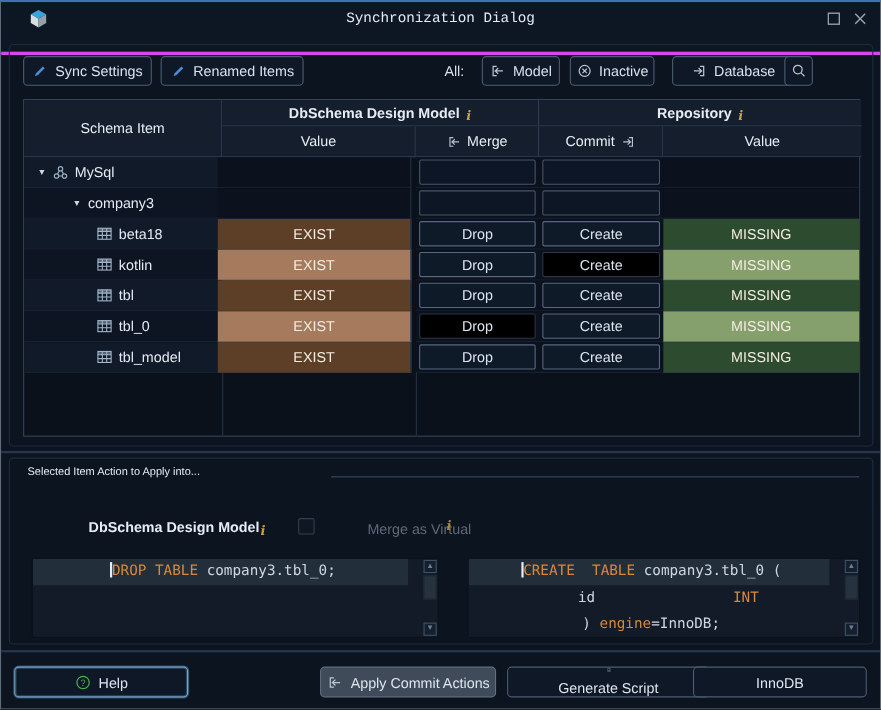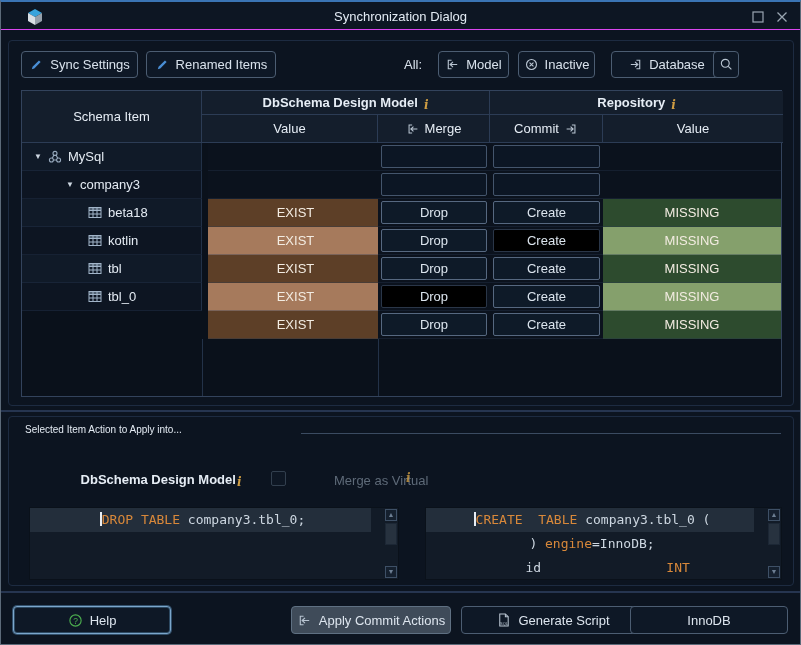--- a/index.html
+++ b/index.html
@@ -6,22 +6,22 @@
   html,body { background:#06090f; }
   body { font-family:"Liberation Sans", sans-serif; }
 
   .win{
     position:relative; width:801px; height:645px; overflow:hidden;
     background:#0c1420; color:#dde5ee;
     border:1px solid #5c6a79; border-top:2px solid #3a74b4;
   }
 
   
-  .titlebar{ position:absolute; left:0; top:0; width:100%; height:28px;
-    background:#0d1623; border-bottom:1px solid #d946ef; }
+  .titlebar{ position:absolute; left:0; top:0; width:100%; height:48px;
+    background:#0d1623; border-bottom:3px solid #d946ef;font-family:Liberation Mono, monospace; }
   .appicon{ position:absolute; left:23px; top:3px; }
   .title{ position:absolute; left:0; top:0; width:100%; height:30px; line-height:30px;
     text-align:center; font-size:13px; color:#e3ebf4; pointer-events:none; }
   .winbtn{ position:absolute; top:6px; width:20px; height:18px; display:flex;
     align-items:center; justify-content:center; color:#9aa6b2; cursor:pointer; }
   .winbtn.max{ right:32px; } .winbtn.close{ right:8px; font-size:14px; }
 
   
   .panel-top{ position:absolute; left:7px; top:38px; width:786px; height:366px;
     border:1px solid #1d2b41; border-radius:4px; }
@@ -57,21 +57,21 @@
   .h-rvalue{ left:581px; top:24px; width:180px; height:28px; border-right:none; }
   .info-i{ font:italic bold 12px "DejaVu Serif", serif; color:var(--info-gold,#cf9d43);
     position:relative; top:2px; margin-left:1px; }
   .info-i.dim{ opacity:.8; }
 
   .rows{ position:absolute; left:0; top:52px; width:759px; }
   .trow{ position:relative; width:759px; height:28px; }
   .cell{ position:absolute; top:0; height:28px; border-bottom:1px solid rgba(40,58,82,.35); }
   .c-name{ left:0; width:180px; border-right:1px solid #223147; display:flex;
     align-items:center; gap:6px; font-size:13px; color:#e4ebf3; }
-  .c-value{ left:186px; width:176px; border-right:1px solid #223147; background:#0b121d; }
+  .c-value{ left:176px; width:176px; border-right:1px solid #223147; background:#0b121d; }
   .c-merge{ left:356px; width:112px; background:#0b121d; }
   .c-commit{ left:468px; width:113px; background:#0b121d; }
   .c-rvalue{ left:581px; width:178px; background:#0b121d; }
   .even .c-name{ background:#101a28; } .odd .c-name{ background:#0d1522; }
   .vtext{ display:block; width:100%; line-height:27px; text-align:center;
     font-size:13px; color:#f3ece2; }
   .kind-table.shade-dark  .c-value{ background:var(--exist-dark); }
   .kind-table.shade-light .c-value{ background:var(--exist-light); }
   .kind-table.shade-dark  .c-rvalue{ background:var(--missing-dark); }
   .kind-table.shade-light .c-rvalue{ background:var(--missing-light); }
@@ -119,21 +119,21 @@
     background:#27323f; border:1px solid #1c2735; cursor:pointer; }
 
   
   .fbtn{ position:absolute; top:604px; height:28px;
     background:#0e1826; border:1px solid #4c5d72; border-radius:4px;
     color:#dde5ee; font-size:13px; font-family:inherit;
     display:flex; align-items:center; justify-content:center; gap:7px; cursor:pointer; }
   .fbtn.help{ left:12px; width:158px; border:1px solid #7ba6cb;
     box-shadow: inset 0 0 0 1px #2d4a63, 0 0 0 1px #32506b; }
   .fbtn.apply{ left:290px; width:160px; background:#3f4b59; border-color:#5f7082; }
-  .fbtn.generate{ left:460px; width:184px; }
+  .fbtn.generate{ left:460px; width:184px;flex-direction:column; }
   .fbtn.close{ left:629px; width:158px; }
 </style>
 </head>
 <body>
 
 <div class="win">
 
   <div class="titlebar">
     <svg class="appicon" width="22" height="24" viewBox="0 0 22 22">
       <polygon points="11,3 18,7 11,11 4,7" fill="#38a3dc"></polygon>
@@ -358,20 +358,31 @@
             <button class="cellbtn pressed">Drop</button>
           </div>
     <div class="cell c-commit">
             <button class="cellbtn">Create</button>
           </div>
     <div class="cell c-rvalue">
             <span class="vtext">MISSING</span>
           </div>
   </div>
         <div class="trow kind-table even shade-dark">
+    <div class="cell c-name">
+
+      <svg class="ic-table" width="14" height="13" viewBox="0 0 14 13">
+              <rect x="1" y="1.5" width="12" height="3" fill="#8ba0b5" opacity="0.55"></rect>
+              <g fill="none" stroke="#a2b5c9" stroke-width="1">
+                <rect x="1" y="1.5" width="12" height="10"></rect>
+                <path d="M1 4.5 H13 M1 8 H13 M5 1.5 V11.5 M9 1.5 V11.5"></path>
+              </g>
+            </svg>
+      <span class="row-label">tbl_model</span>
+    </div>
     <div class="cell c-value">
             <span class="vtext">EXIST</span>
           </div>
     <div class="cell c-merge">
             <button class="cellbtn">Drop</button>
           </div>
     <div class="cell c-commit">
             <button class="cellbtn">Create</button>
           </div>
     <div class="cell c-rvalue">
@@ -400,22 +411,22 @@
     <div class="code-lines">
         <div class="code-line current"><span class="caret"></span><span class="kw">DROP</span><span> </span><span class="kw">TABLE</span><span> company3.tbl_0;</span></div>
       </div>
     <div class="sb-btn sb-up">▲</div>
     <div class="sb-thumb"></div>
     <div class="sb-btn sb-dn">▼</div>
   </div>
   <div class="editor ed-right">
     <div class="code-lines">
         <div class="code-line current"><span class="caret"></span><span class="kw">CREATE</span><span>  </span><span class="kw">TABLE</span><span> company3.tbl_0 (</span></div>
+        <div class="code-line"><span>    id                </span><span class="kw">INT</span></div>
         <div class="code-line"><span>) </span><span class="kw">engine</span><span>=InnoDB;</span></div>
-        <div class="code-line"><span>    id                </span><span class="kw">INT</span></div>
       </div>
     <div class="sb-btn sb-up">▲</div>
     <div class="sb-thumb"></div>
     <div class="sb-btn sb-dn">▼</div>
   </div>
 
   <div class="sep s2"></div>
 
   <button class="fbtn help">
     <svg width="15" height="15" viewBox="0 0 16 16">

